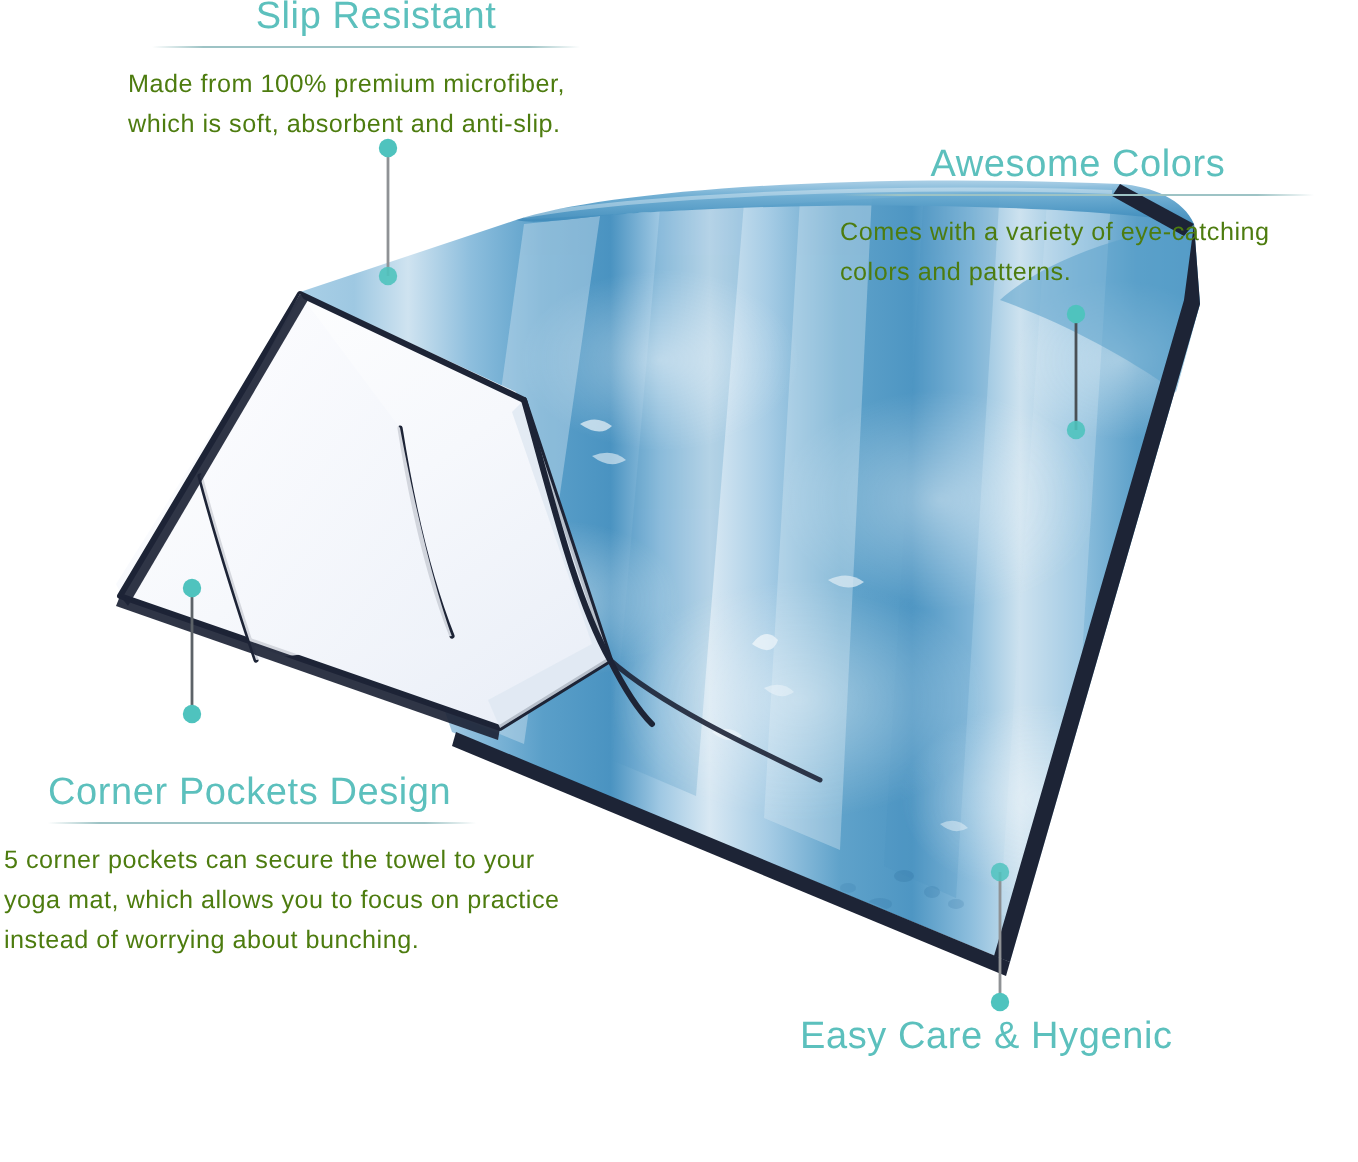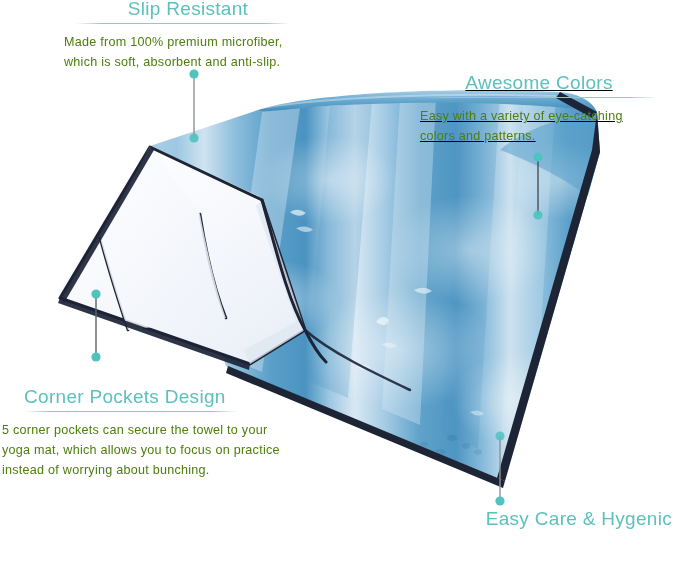--- a/index.html
+++ b/index.html
@@ -39,34 +39,34 @@
     white-space:pre-line;
   }
 
   
   #cal-slip{left:58px;top:-2px;width:260px;}
   #cal-slip .c-head{text-align:center;}
   #cal-slip .c-rule{width:214px;margin-left:18px;}
   #cal-slip .c-body{margin-left:6px;}
 
   
-  #cal-colors{left:408px;top:72px;width:262px;text-decoration:underline;}
+  #cal-colors{left:408px;top:72px;width:262px;}
   #cal-colors .c-head{text-align:center;}
   #cal-colors .c-rule{width:236px;margin-left:13px;}
   #cal-colors .c-body{margin-left:12px;}
 
   
   #cal-pockets{left:22px;top:366px;width:300px;}
   #cal-pockets .c-head{text-align:left;padding-left:2px;margin-top:20px;}
   #cal-pockets .c-rule{width:214px;margin-left:2px;}
   #cal-pockets .c-body{margin-left:-20px;width:320px;}
 
   
   #cal-care{left:400px;top:508px;width:272px;}
-  #cal-care .c-head{text-align:right;}
+  #cal-care .c-head{text-align:left;}
   #cal-care .c-rule{width:224px;margin-left:26px;}
   #cal-care .c-body{margin-left:6px;}
 
   
   #leaders{position:absolute;left:0;top:0;width:679px;height:581px;}
 </style>
 </head>
 <body>
 
 <div id="stage">
@@ -239,21 +239,21 @@
   <div class="callout" id="cal-slip">
     <div class="c-head">Slip Resistant</div>
     <div class="c-rule"></div>
     <div class="c-body">Made from 100% premium microfiber,
 which is soft, absorbent and anti-slip.</div>
   </div>
 
   <div class="callout" id="cal-colors">
     <div class="c-head">Awesome Colors</div>
     <div class="c-rule"></div>
-    <div class="c-body">Easy with a variety of eye-catching
+    <div class="c-body">Comes with a variety of eye-catching
 colors and patterns.</div>
   </div>
 
   <div class="callout" id="cal-pockets">
     <div class="c-head">Corner Pockets Design</div>
     <div class="c-rule"></div>
     <div class="c-body">5 corner pockets can secure the towel to your
 yoga mat, which allows you to focus on practice
 instead of worrying about bunching.</div>
   </div>

